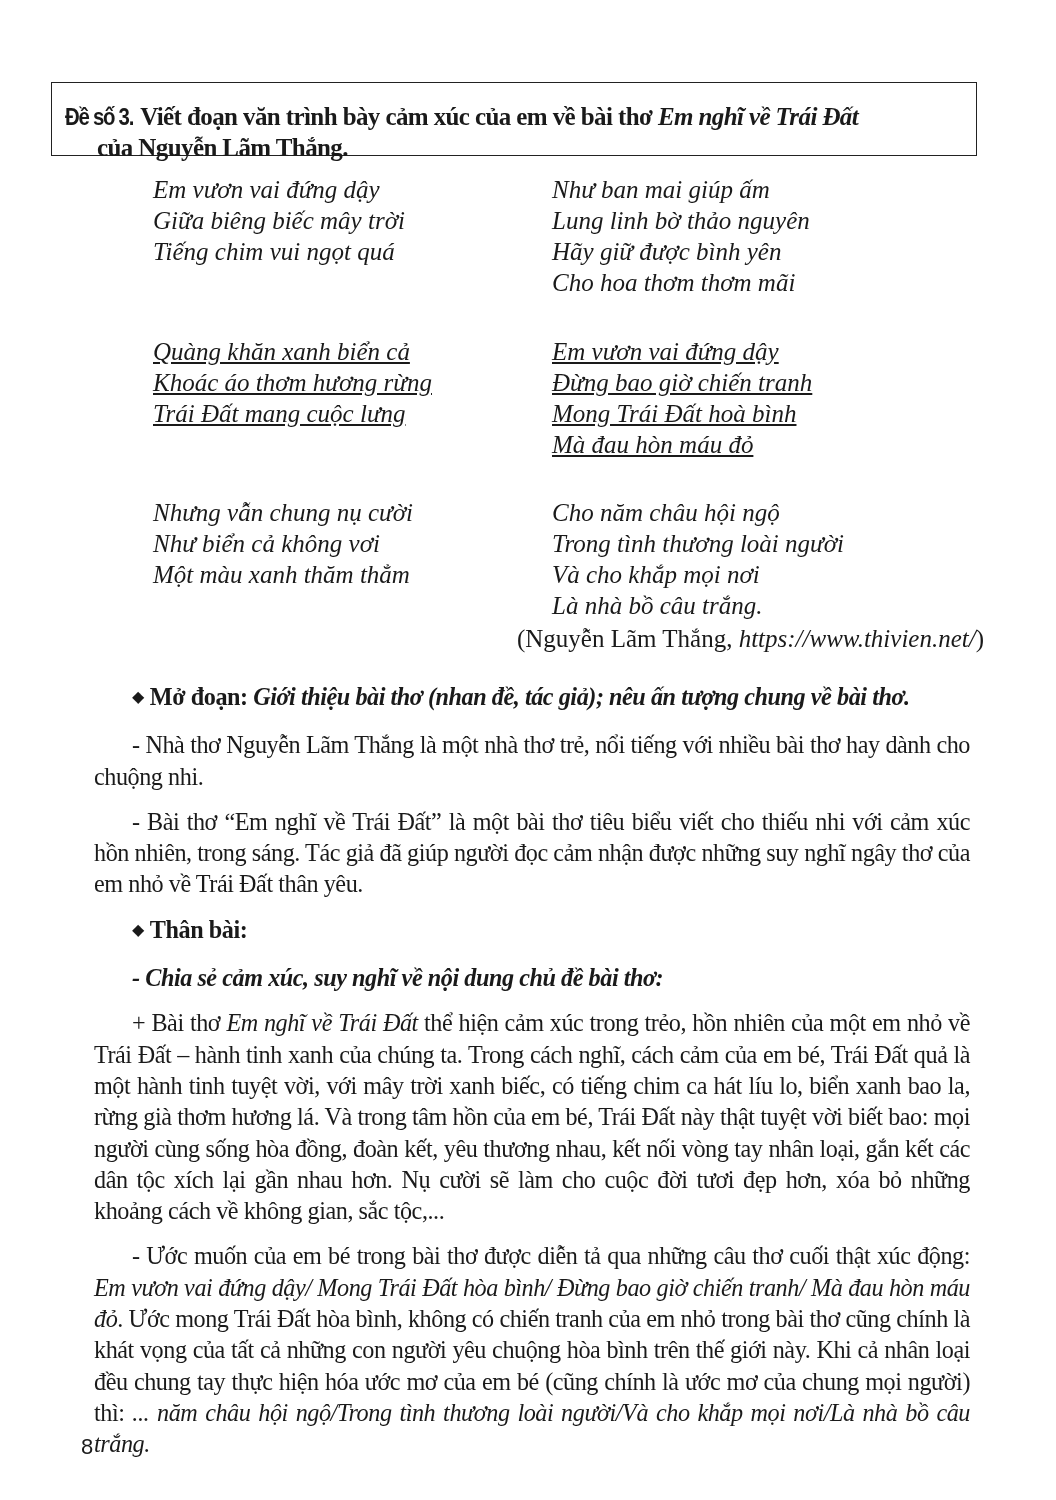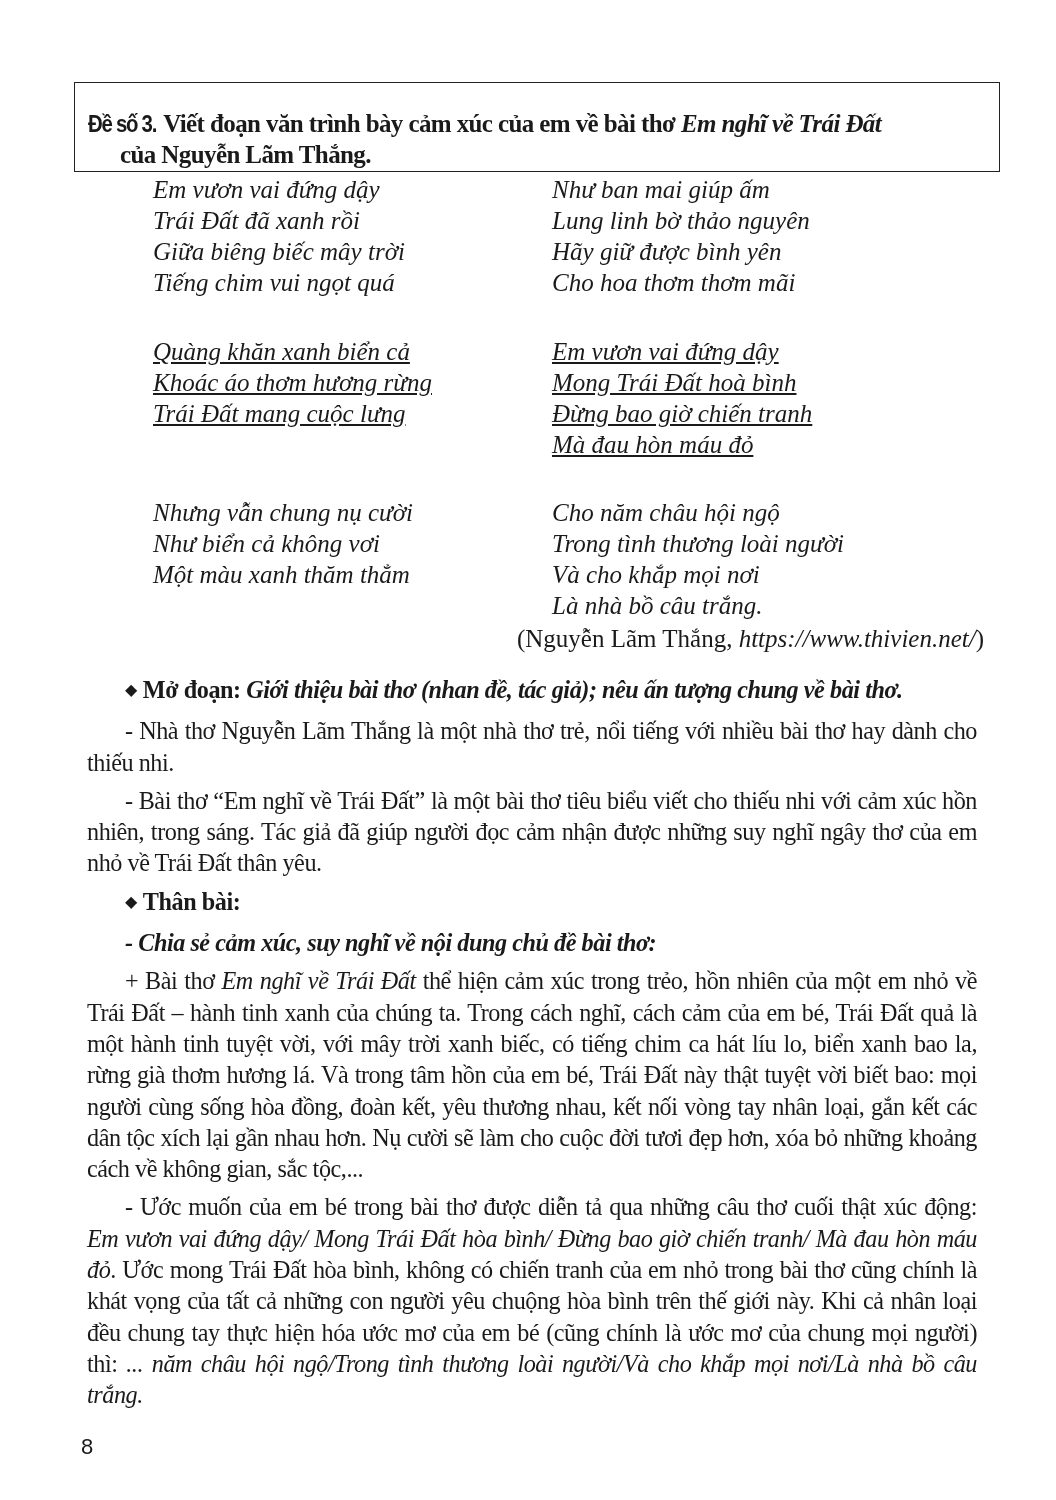--- a/index.html
+++ b/index.html
@@ -16,27 +16,27 @@
       font-family: "Liberation Serif", serif;
     }
     .page {
       position: absolute;
       left: 0; top: 0;
       width: 1056px; height: 1500px;
     }
     
     .task-box {
       position: absolute;
-      left: 74px;
+      left: 51px;
       top: 82px;
       width: 926px;
-      height: 90px;
+      height: 74px;
       border: 1.5px solid #222;
       box-sizing: border-box;
-      padding: 25px 0 0 13px;
+      padding: 18px 0 0 13px;
       font-family: "Liberation Serif", serif;
       font-size: 25px;
       line-height: 31px;
       font-weight: bold;
       letter-spacing: -0.6px;
       transform-origin: left top;
     }
     .task-box .label {
       font-family: "Liberation Sans", sans-serif;
       font-weight: bold;
@@ -86,21 +86,21 @@
       left: 80px;
       top: 667px;
       width: 904px;
       font-family: "Liberation Serif", serif;
       font-size: 24.2px;
       line-height: 31.3px;
       letter-spacing: -0.45px;
       text-align: justify;
     }
     .body-text p {
-      margin: 7px;
+      margin: 14px;
       text-indent: 38px;
     }
     .body-text .heading {
       font-weight: bold;
     }
     .body-text .bullet {
       font-size: 16px;
       position: relative;
       top: -3px;
       margin-right: 6px;
@@ -121,21 +121,20 @@
 
 <div class="page">
 
   <div class="task-box">
     <span class="label">Đề số 3.</span><span> Viết đoạn văn trình bày cảm xúc của em về bài thơ </span><i>Em nghĩ về Trái Đất</i>
     <span class="line2">của Nguyễn Lãm Thắng.</span>
   </div>
 
   <div class="poem col-left st1">
     <span class="line">Em vươn vai đứng dậy</span>
-    <span class="line">Trái Đất đã xanh rồi</span>
     <span class="line">Giữa biêng biếc mây trời</span>
     <span class="line">Tiếng chim vui ngọt quá</span>
   </div>
   <div class="poem col-left st2">
     <span class="line">Quàng khăn xanh biển cả</span>
     <span class="line">Khoác áo thơm hương rừng</span>
     <span class="line">Trái Đất mang cuộc lưng</span>
   </div>
   <div class="poem col-left st3">
     <span class="line">Nhưng vẫn chung nụ cười</span>
@@ -144,40 +143,40 @@
   </div>
 
   <div class="poem col-right st1">
     <span class="line">Như ban mai giúp ấm</span>
     <span class="line">Lung linh bờ thảo nguyên</span>
     <span class="line">Hãy giữ được bình yên</span>
     <span class="line">Cho hoa thơm thơm mãi</span>
   </div>
   <div class="poem col-right st2">
     <span class="line">Em vươn vai đứng dậy</span>
+    <span class="line">Đừng bao giờ chiến tranh</span>
     <span class="line">Mong Trái Đất hoà bình</span>
-    <span class="line">Đừng bao giờ chiến tranh</span>
     <span class="line">Mà đau hòn máu đỏ</span>
   </div>
   <div class="poem col-right st3">
     <span class="line">Cho năm châu hội ngộ</span>
     <span class="line">Trong tình thương loài người</span>
     <span class="line">Và cho khắp mọi nơi</span>
     <span class="line">Là nhà bồ câu trắng.</span>
   </div>
 
   <div class="attribution">
     <span>(Nguyễn Lãm Thắng, </span><i>https://www.thivien.net/</i><span>)</span>
   </div>
 
   <div class="body-text">
     <p>
       <span class="bullet">◆</span><span class="heading">Mở đoạn:</span><span class="bi"> Giới thiệu bài thơ (nhan đề, tác giả); nêu ấn tượng chung về bài thơ.</span>
     </p>
-    <p>- Nhà thơ Nguyễn Lãm Thắng là một nhà thơ trẻ, nổi tiếng với nhiều bài thơ hay dành cho thiếu nhi.</p>
+    <p>- Nhà thơ Nguyễn Lãm Thắng là một nhà thơ trẻ, nổi tiếng với nhiều bài thơ hay dành cho chuộng nhi.</p>
     <p>- Bài thơ “Em nghĩ về Trái Đất” là một bài thơ tiêu biểu viết cho thiếu nhi với cảm xúc hồn nhiên, trong sáng. Tác giả đã giúp người đọc cảm nhận được những suy nghĩ ngây thơ của em nhỏ về Trái Đất thân yêu.</p>
     <p>
       <span class="bullet">◆</span><span class="heading">Thân bài:</span>
     </p>
     <p class="bi">- Chia sẻ cảm xúc, suy nghĩ về nội dung chủ đề bài thơ:</p>
     <p><span>+ Bài thơ </span><i>Em nghĩ về Trái Đất</i><span> thể hiện cảm xúc trong trẻo, hồn nhiên của một em nhỏ về Trái Đất – hành tinh xanh của chúng ta. Trong cách nghĩ, cách cảm của em bé, Trái Đất quả là một hành tinh tuyệt vời, với mây trời xanh biếc, có tiếng chim ca hát líu lo, biển xanh bao la, rừng già thơm hương lá. Và trong tâm hồn của em bé, Trái Đất này thật tuyệt vời biết bao: mọi người cùng sống hòa đồng, đoàn kết, yêu thương nhau, kết nối vòng tay nhân loại, gắn kết các dân tộc xích lại gần nhau hơn. Nụ cười sẽ làm cho cuộc đời tươi đẹp hơn, xóa bỏ những khoảng cách về không gian, sắc tộc,...</span></p>
     <p><span>- Ước muốn của em bé trong bài thơ được diễn tả qua những câu thơ cuối thật xúc động: </span><i>Em vươn vai đứng dậy/ Mong Trái Đất hòa bình/ Đừng bao giờ chiến tranh/ Mà đau hòn máu đỏ</i><span>. Ước mong Trái Đất hòa bình, không có chiến tranh của em nhỏ trong bài thơ cũng chính là khát vọng của tất cả những con người yêu chuộng hòa bình trên thế giới này. Khi cả nhân loại đều chung tay thực hiện hóa ước mơ của em bé (cũng chính là ước mơ của chung mọi người) thì: </span><i>... năm châu hội ngộ/Trong tình thương loài người/Và cho khắp mọi nơi/Là nhà bồ câu trắng.</i></p>
   </div>
 
   <div class="page-number">8</div>

